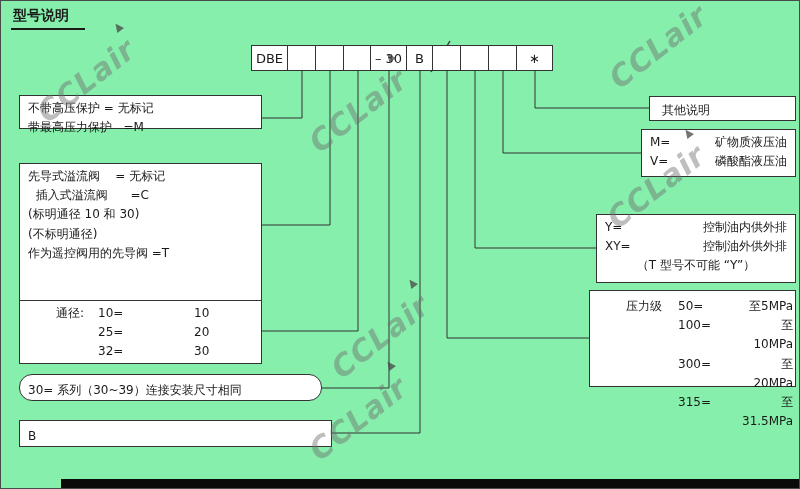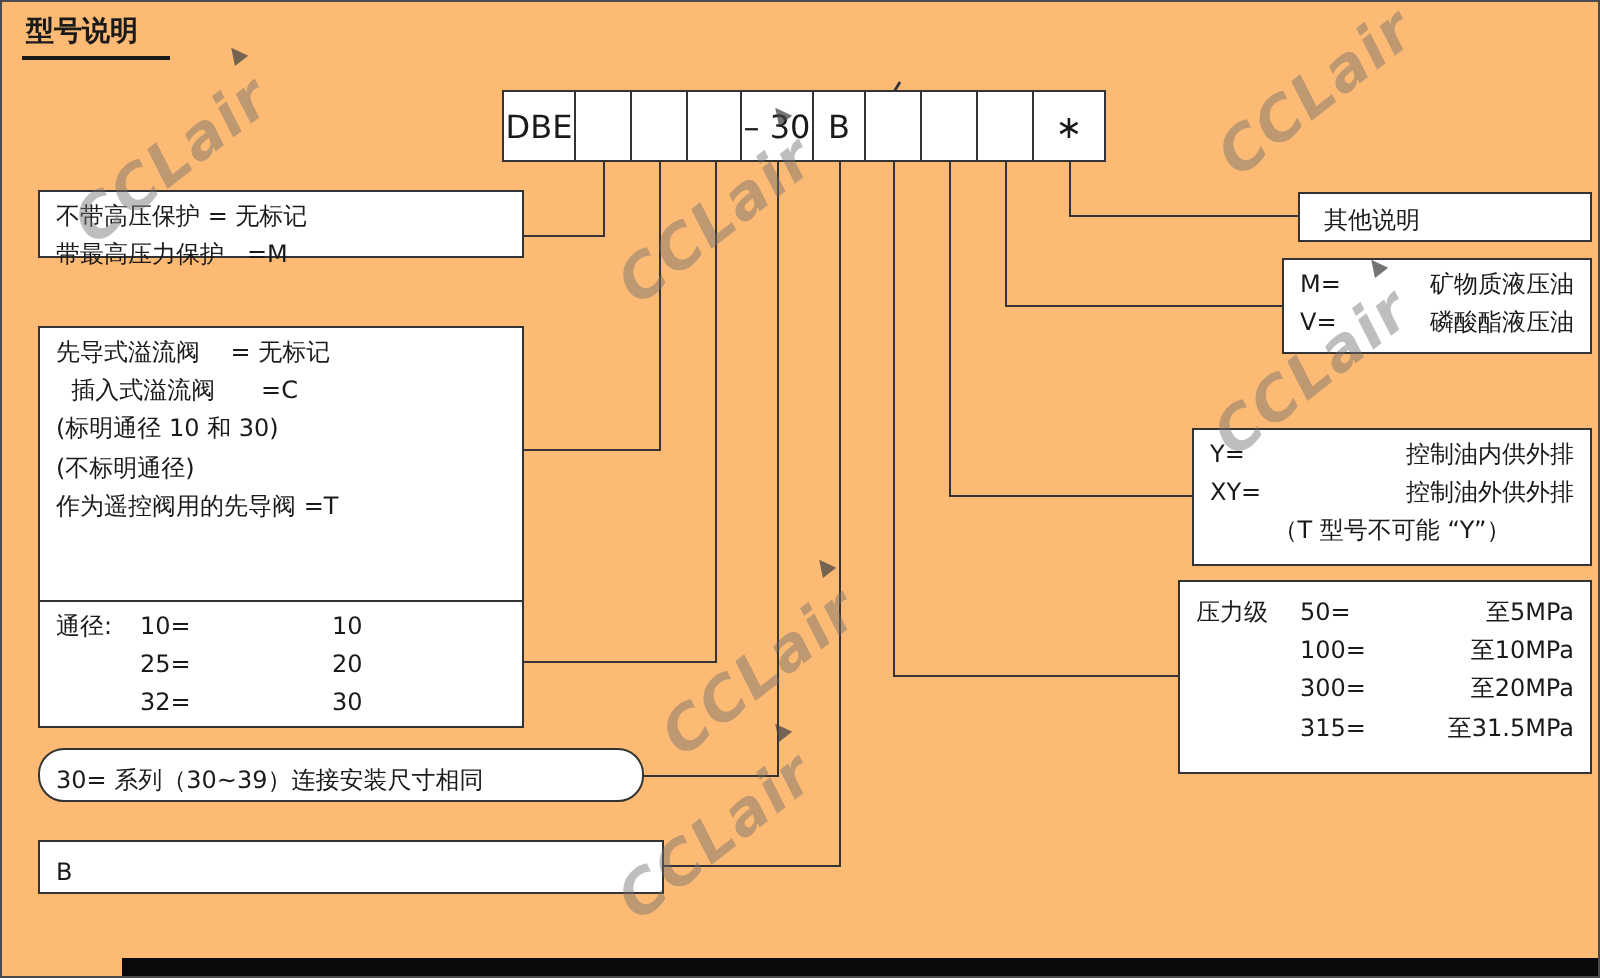--- a/index.html
+++ b/index.html
@@ -1,31 +1,31 @@
 <!DOCTYPE html>
 <html><head>
 <meta charset="utf-8">
 <style>
   html,body{margin:0;padding:0;background:#fff;}
-  .page{position:relative;width:800px;height:489px;background:#fdba74;border:1px solid #4a4a4a;
+  .page{position:relative;width:800px;height:489px;background:#86efac;border:1px solid #4a4a4a;
         box-sizing:border-box;overflow:hidden;color:#1a1a1a;
         font-family:"DejaVu Sans","Liberation Sans",sans-serif;}
   .title{position:absolute;left:10px;top:6px;font-size:14px;font-weight:bold;
          border-bottom:2px solid #1a1a1a;padding:0 16px 3px 2px;z-index:3;}
   .lines{position:absolute;left:0;top:0;width:800px;height:489px;z-index:1;}
   .lines polyline{fill:none;stroke:#333;stroke-width:1;}
   .lines line{stroke:#333;stroke-width:1.4;}
   .code-row{position:absolute;left:250px;top:44px;display:flex;z-index:2;}
-  .ccell{height:36px;border:1px solid #333;border-left:none;background:#fff;box-sizing:border-box;
-         display:flex;align-items:center;justify-content:center;font-size:16px;}
+  .ccell{height:26px;border:1px solid #333;border-left:none;background:#fff;box-sizing:border-box;
+         display:flex;align-items:center;justify-content:center;font-size:13px;}
   .ccell.first{border-left:1px solid #333;}
   .box{position:absolute;border:1px solid #333;background:#fff;box-sizing:border-box;
        font-size:12px;z-index:2;padding:3px 8px;line-height:1.6;}
   .pre div{white-space:pre;}
-  .grid3{display:grid;}
+  .grid3{display:grid;margin-left:28px;}
   .size-box .grid3{grid-template-columns:42px 96px auto;}
   .pressure-box .grid3{grid-template-columns:52px 64px 1fr;}
   .pressure-box .pv{text-align:right;}
   .frow{display:flex;}
   .frow .fv{margin-left:auto;text-align:right;}
   .drain-note{text-align:center;}
   .center-v{display:flex;align-items:flex-end;padding-top:0;padding-bottom:0;}
   .wm{position:absolute;z-index:4;pointer-events:none;transform:rotate(-38deg);
       font-size:30px;font-weight:bold;font-style:italic;letter-spacing:1px;
       color:rgba(110,110,110,0.45);}

